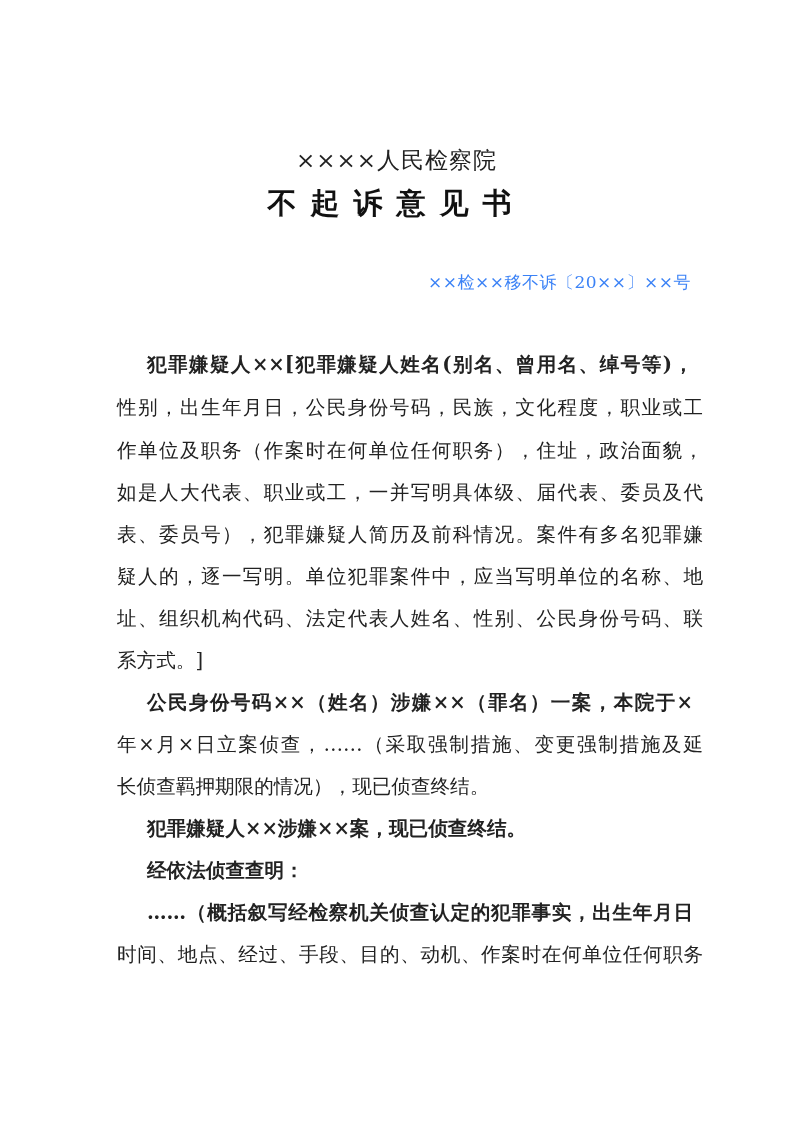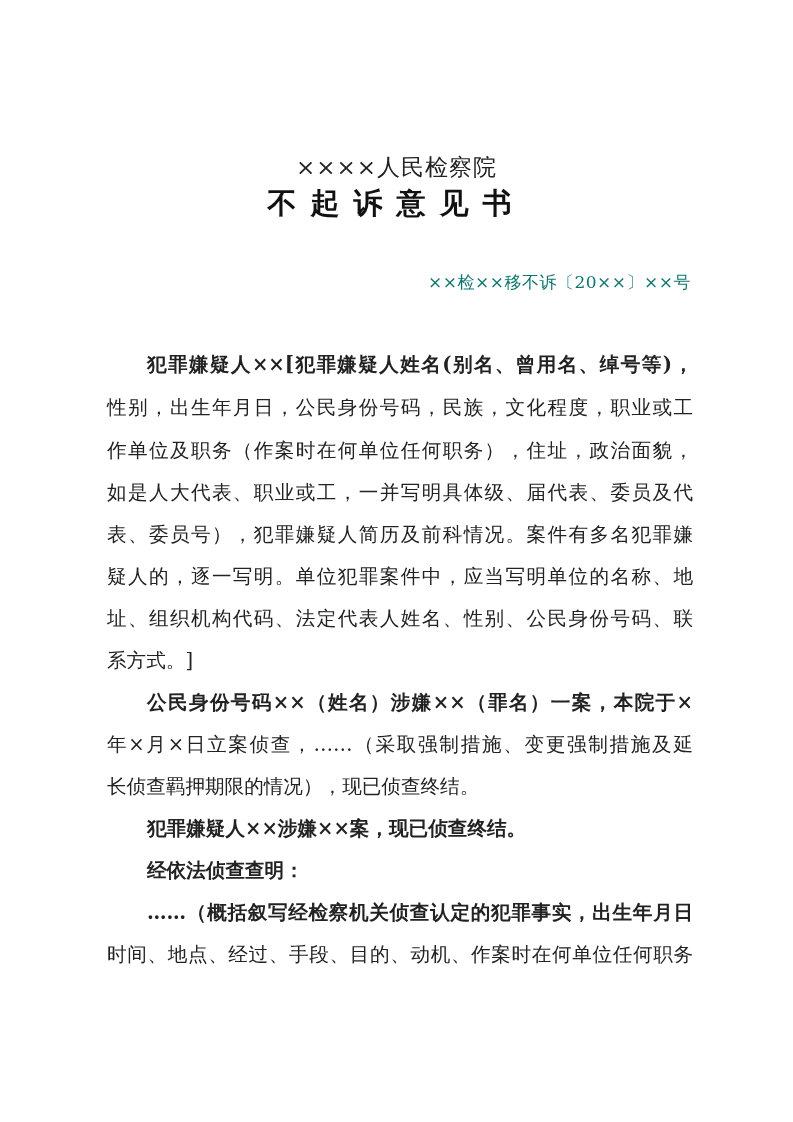--- a/index.html
+++ b/index.html
@@ -1,24 +1,24 @@
 <!DOCTYPE html>
 <html><head>
 <meta charset="utf-8">
 <style>
   html, body { margin:0; padding:0; background:#ffffff; }
   body { width:793px; height:1122px; position:relative; overflow:hidden;
          font-family:"DejaVu Serif","Liberation Serif",serif; color:#111; }
   .org { position:absolute; top:145px; left:0; width:793px; text-align:center;
-         font-size:23px; letter-spacing:1px; color:#222;margin-top:7px; }
+         font-size:23px; letter-spacing:1px; color:#222; }
   .title { position:absolute; top:184px; left:0; width:793px; text-align:center;
            font-size:29px; font-weight:bold; letter-spacing:14px; box-sizing:border-box;
            font-family:"DejaVu Sans","Liberation Sans",sans-serif; }
-  .docno { position:absolute; top:271px; right:102px; font-size:17px; letter-spacing:0.5px; color:#0f766e; }
-  .line { position:absolute; left:107px; width:586px; font-size:19.6px; height:30px; line-height:30px;
+  .docno { position:absolute; top:271px; right:102px; font-size:17px; letter-spacing:0.5px; color:#3b82f6; }
+  .line { position:absolute; left:117px; width:586px; font-size:19.6px; height:30px; line-height:30px;
           white-space:nowrap; text-align:justify; text-align-last:justify; color:#222; }
   .line.last { text-align-last:left; }
   .line.indent { left:147px; width:546px;font-weight:bold; }
 </style>
 </head>
 <body>
 
 <div>
   <div class="org">××××人民检察院</div>
   <div class="title">不起诉意见书</div>

